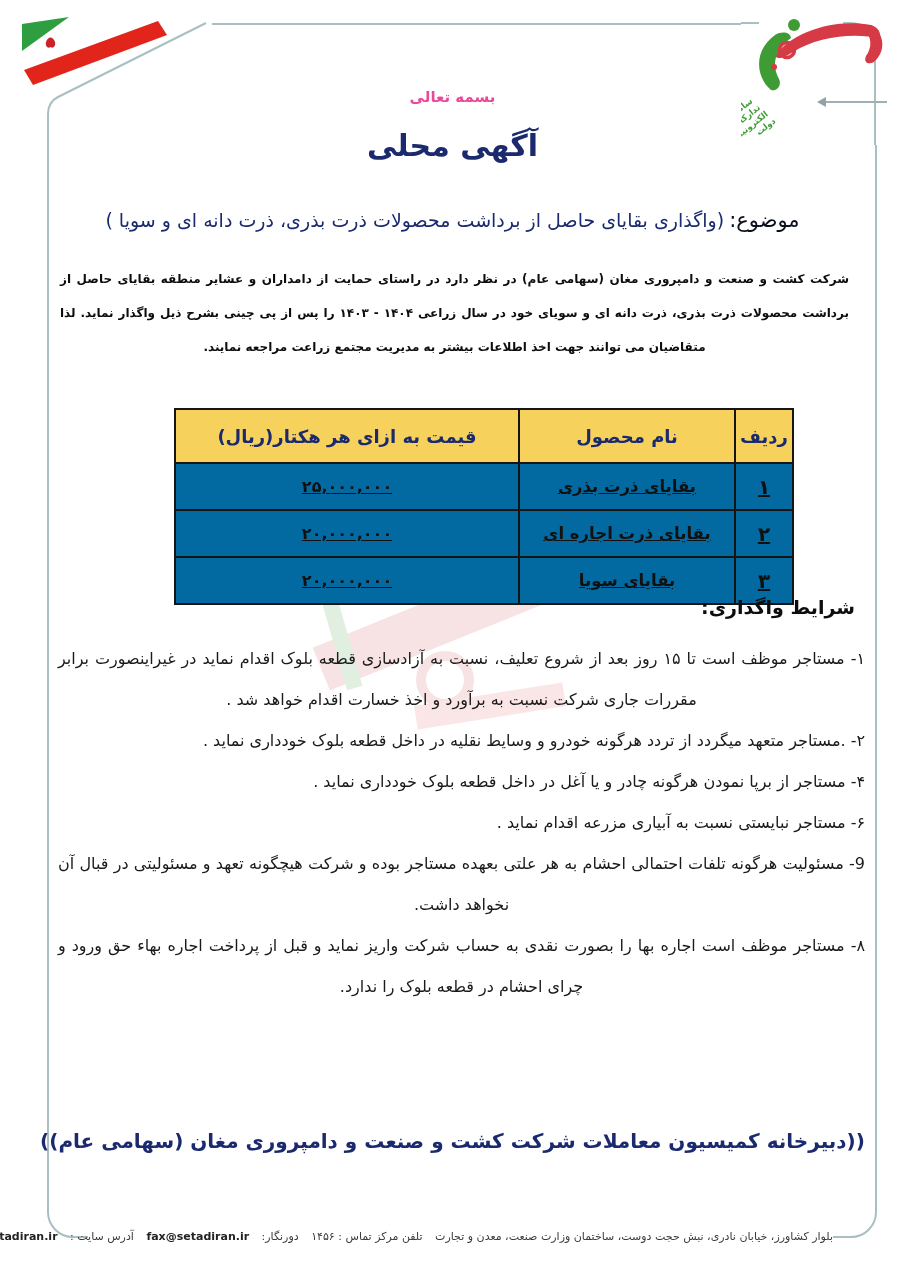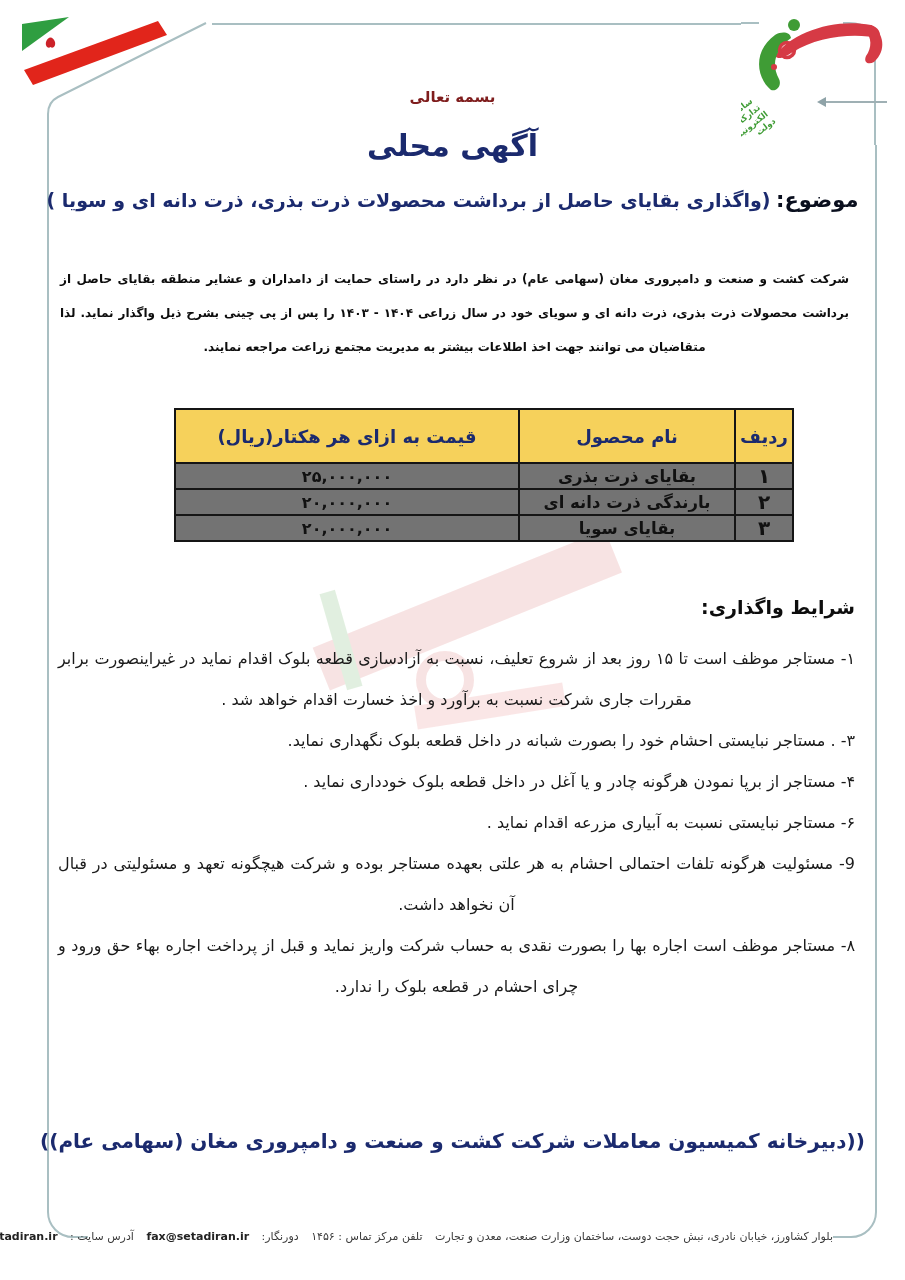--- a/index.html
+++ b/index.html
@@ -10,44 +10,44 @@
     font-family:"DejaVu Sans", sans-serif; color:#111;
   }
   .frame {
     position:absolute; left:47px; top:23px; width:830px; height:1215px;
     border:2px solid #a9bfc2;
     border-radius:3px 26px 26px 26px;
   }
   .abs { position:absolute; }
   .center { left:0; right:0; text-align:center; }
 
-  .besmele { top:88px; font-size:15px; font-weight:bold; color:#7f1d1d; }
+  .besmele { top:88px; font-size:15px; font-weight:bold; color:#ec4899; }
   .doc-title { top:128px; font-size:30px; font-weight:bold; color:#1b2a6e; letter-spacing:.5px; }
-  .subject { top:188px; font-weight:bold; }
+  .subject { top:208px; font-weight:normal; }
   .subject .lbl { font-size:21px; color:#0a0f1e; }
   .subject .txt { font-size:19px; color:#1b2a6e; }
 
   .intro {
     top:262px; left:60px; right:56px;
     font-size:12px; font-weight:bold; line-height:34px;
     text-align:justify; text-align-last:center; color:#0d0d0d;
   }
 
   .tbl-wrap { top:408px; left:176px; width:618px; }
   table { width:100%; border-collapse:collapse; direction:rtl; table-layout:fixed; }
   th, td { border:2px solid #151515; text-align:center; vertical-align:middle; overflow:hidden; }
   th { background:#f6d15b; color:#1b2a6e; font-size:18px; font-weight:bold; height:54px; }
-  td { height:26px; background:#737373; }
+  td { height:47px; background:#0369a1;text-decoration:underline; }
   col.c-no { width:58px; } col.c-name { width:216px; } col.c-price { width:344px; }
   td.no { font-size:20px; font-weight:bold; }
   td.product { font-size:16.5px; font-weight:bold; }
   td.price { font-size:16px; font-weight:bold; }
 
   .cond-head { top:596px; right:50px; font-size:19px; font-weight:bold; color:#0d0d0d; }
-  .cond-list { top:638px; right:50px; left:58px; font-size:16px; line-height:41px; color:#1a1a1a; }
+  .cond-list { top:638px; right:40px; left:58px; font-size:16px; line-height:41px; color:#1a1a1a; }
   .cond { text-align:justify; }
   .cond.center-last { text-align-last:center; }
 
   .signature { top:1116px; font-size:20px; font-weight:bold; color:#1b2a6e;margin-top:13px; }
 
   .footer {
     top:1226px; left:88px; right:72px; height:22px; line-height:22px;
     background:#fff; text-align:center; white-space:nowrap;
     font-size:11px; color:#3a3a3a;
   }
@@ -127,37 +127,37 @@
         </tr>
       </thead>
       <tbody>
         <tr>
           <td class="no">۱</td>
           <td class="product">بقایای ذرت بذری</td>
           <td class="price">۲۵,۰۰۰,۰۰۰</td>
         </tr>
         <tr>
           <td class="no">۲</td>
-          <td class="product">بارندگی ذرت دانه ای</td>
+          <td class="product">بقایای ذرت اجاره ای</td>
           <td class="price">۲۰,۰۰۰,۰۰۰</td>
         </tr>
         <tr>
           <td class="no">۳</td>
           <td class="product">بقایای سویا</td>
           <td class="price">۲۰,۰۰۰,۰۰۰</td>
         </tr>
       </tbody>
     </table>
   </div>
 
   <div class="abs cond-head">شرایط واگذاری:</div>
 
   <div class="abs cond-list">
     <div class="cond center-last">۱- مستاجر موظف است تا ۱۵ روز بعد از شروع تعلیف، نسبت به آزادسازی قطعه بلوک اقدام نماید در غیراینصورت برابر مقررات جاری شرکت نسبت به برآورد و اخذ خسارت اقدام خواهد شد .</div>
-    <div class="cond">۳- . مستاجر نبایستی احشام خود را بصورت شبانه در داخل قطعه بلوک نگهداری نماید.</div>
+    <div class="cond">۲- .مستاجر متعهد میگردد از تردد هرگونه خودرو و وسایط نقلیه در داخل قطعه بلوک خودداری نماید .</div>
     <div class="cond">۴- مستاجر از برپا نمودن هرگونه چادر و یا آغل در داخل قطعه بلوک خودداری نماید .</div>
     <div class="cond">۶- مستاجر نبایستی نسبت به آبیاری مزرعه اقدام نماید .</div>
     <div class="cond center-last">9- مسئولیت هرگونه تلفات احتمالی احشام به هر علتی بعهده مستاجر بوده و شرکت هیچگونه تعهد و مسئولیتی در قبال آن نخواهد داشت.</div>
     <div class="cond center-last">۸- مستاجر موظف است اجاره بها را بصورت نقدی به حساب شرکت واریز نماید و قبل از پرداخت اجاره بهاء حق ورود و چرای احشام در قطعه بلوک را ندارد.</div>
   </div>
 
   <div class="abs center signature">((دبیرخانه کمیسیون معاملات شرکت کشت و صنعت و دامپروری مغان (سهامی عام))</div>
 
   <div class="abs footer">
     <span>بلوار کشاورز، خیابان نادری، نبش حجت دوست، ساختمان وزارت صنعت، معدن و تجارت</span>

